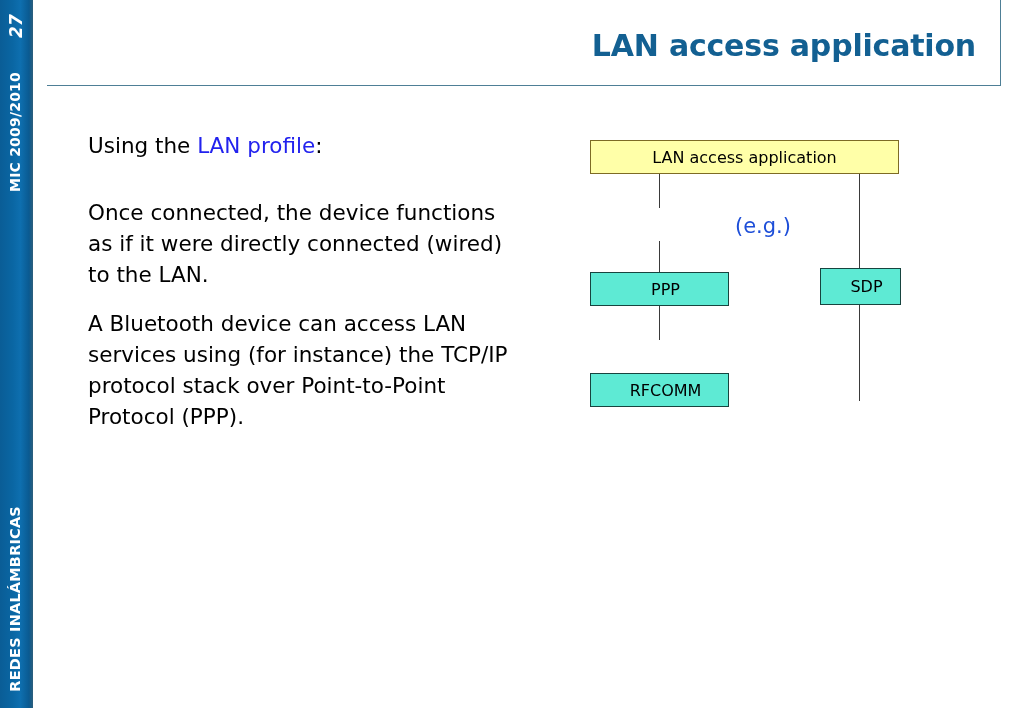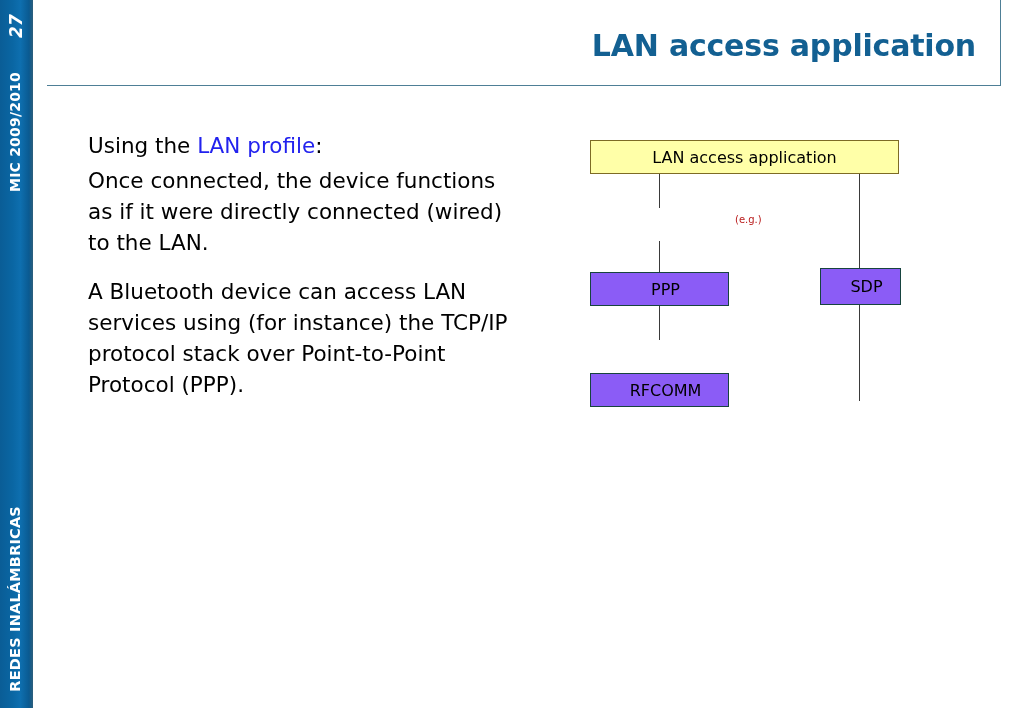--- a/index.html
+++ b/index.html
@@ -80,21 +80,21 @@
     position: absolute;
     left: 88px; top: 130px;
     width: 432px;
   }
   .para {
     font-size: 21.5px;
     color: #000000;
     line-height: 31px;
     margin: 0 0 18px 0;
   }
-  .para.first { margin-bottom: 4px; }
+  .para.first { margin-bottom: 36px; }
   .accent { color: #2222ee; }
 
   
   .diagram {
     position: absolute;
     left: 589px; top: 131px;
     width: 320px; height: 320px;
   }
   .node {
     position: absolute;
@@ -104,34 +104,34 @@
     justify-content: center;
     font-size: 16px;
     color: #000000;
     z-index: 2;
   }
   .node.yellow {
     background: #ffffa8;
     border: 1.6px solid #7d6b25;
   }
   .node.green {
-    background: #8b5cf6;
+    background: #5eead4;
     border: 1.6px solid #17443f;
     padding-left: 12px;
   }
   .link {
     position: absolute;
     width: 0;
     border-left: 1.4px solid #3a3a3a;
     z-index: 1;
   }
   .eg-label {
     position: absolute;
-    font-size: 10px;
-    color: #b91c1c;
+    font-size: 21px;
+    color: #1d4ed8;
   }
 
   
   #node-lan-access-application { left: 1px;   top: 9px;   width: 309px; height: 34px; }
   #node-tcpip                  { left: 1px;   top: 77px;  width: 139px; height: 33px; }
   #node-ppp                    { left: 1px;   top: 141px; width: 139px; height: 34px; }
   #node-rfcomm                 { left: 1px;   top: 209px; width: 139px; height: 34px; margin-top: 33px; }
   #node-l2cap                  { left: 1px;   top: 270px; width: 309px; height: 35px; }
   #node-sdp                    { left: 231px; top: 137px; width: 81px;  height: 37px; }
 

